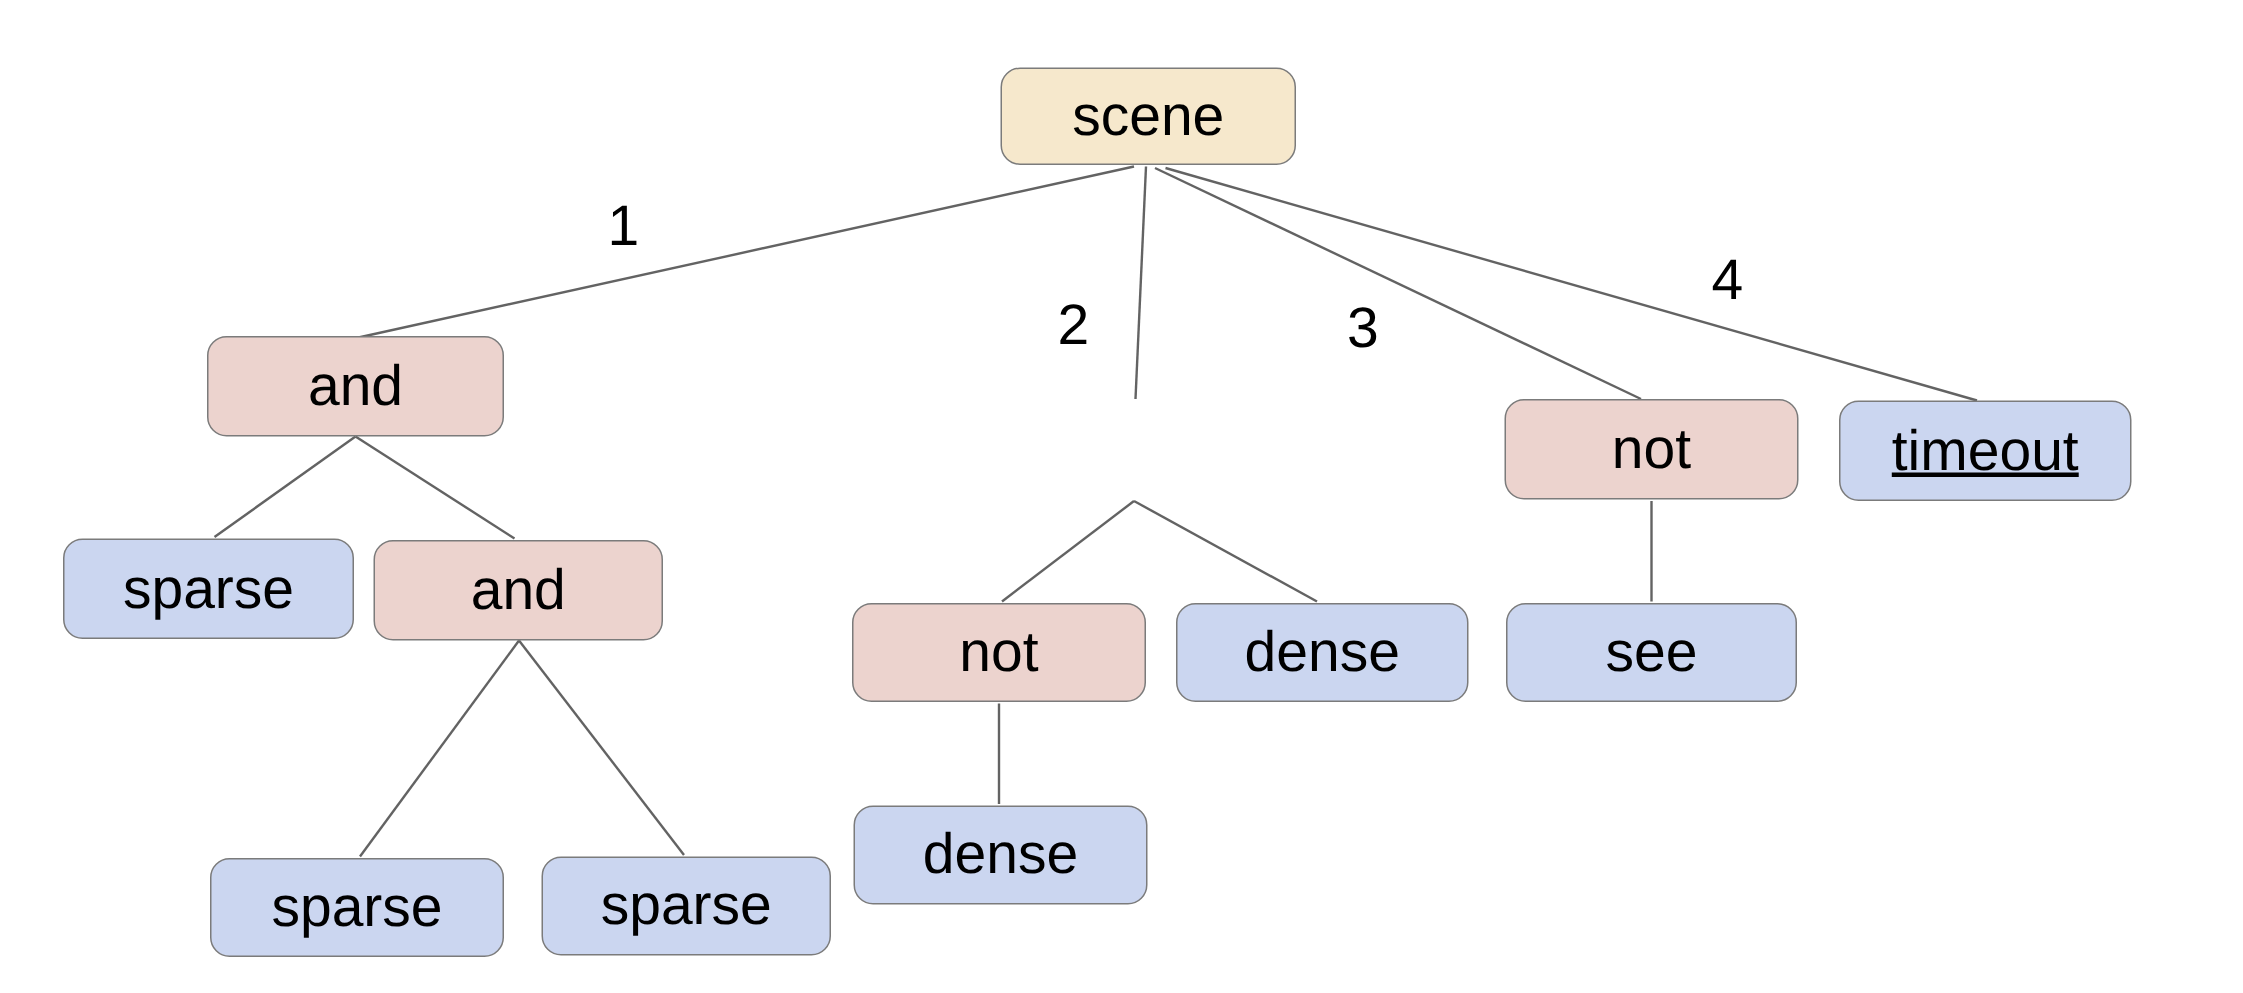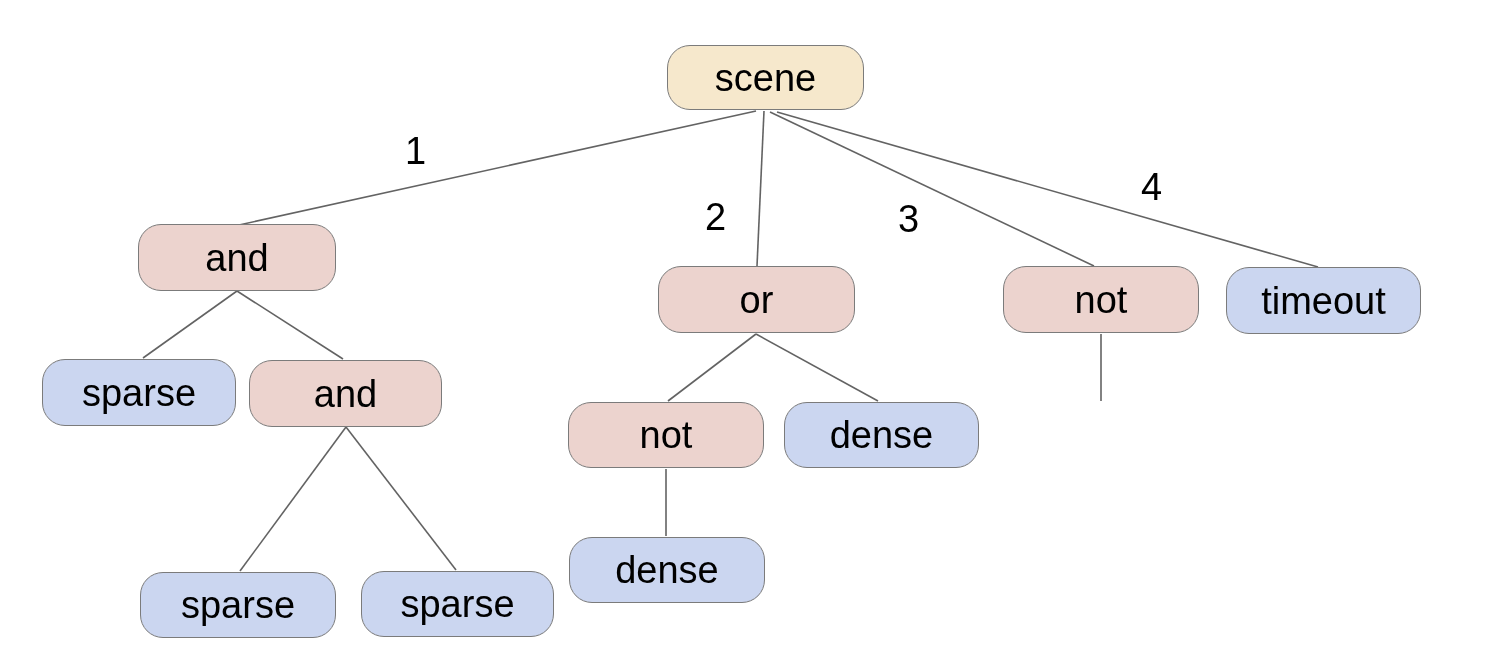--- a/index.html
+++ b/index.html
@@ -26,21 +26,21 @@
     stroke: var(--edge, #636363);
     stroke-width: 1.6;
   }
   .node {
     position: absolute;
     display: flex;
     align-items: center;
     justify-content: center;
     box-sizing: border-box;
     border: 1.8px solid var(--border, #7b7b7b);
-    border-radius: 23px;
+    border-radius: 13px;
     font-size: 38px;
     line-height: 1;
     color: var(--text, #000000);
     white-space: nowrap;
   }
   .node.root     { background: var(--root-fill, #f6e8cc); }
   .node.operator { background: var(--operator-fill, #ecd3ce); text-align: right; }
   .node.leaf     { background: var(--leaf-fill, #cbd6f0); }
   .edge-label {
     position: absolute;
@@ -66,34 +66,34 @@
     <line x1="756" y1="334" x2="668" y2="401"></line>
     <line x1="756" y1="334" x2="878" y2="401"></line>
     <line x1="666" y1="469" x2="666" y2="536"></line>
     <line x1="1101" y1="334" x2="1101" y2="401"></line>
   </svg>
 
   <div class="node root" style="left:667px;  top:45px;  width:197px; height:65px;">scene</div>
 
   <div class="node operator" style="left:138px;  top:224px; width:198px; height:67px;">and</div>
 
-  <div class="node operator" style="left:658px;  top:266px; width:197px; height:67px;">or</div>
 
   <div class="node operator" style="left:1003px; top:266px; width:196px; height:67px;">not</div>
 
-  <div class="node leaf" style="left:1226px; top:267px; width:195px; height:67px;">timeout</div>
+  <div class="node leaf" style="left:1226px; top:267px; width:195px; height:67px;text-decoration:underline;">timeout</div>
 
   <div class="node leaf" style="left:42px;   top:359px; width:194px; height:67px;">sparse</div>
 
   <div class="node operator" style="left:249px;  top:360px; width:193px; height:67px;">and</div>
 
   <div class="node operator" style="left:568px;  top:402px; width:196px; height:66px;">not</div>
 
   <div class="node leaf" style="left:784px;  top:402px; width:195px; height:66px;">dense</div>
 
+  <div class="node leaf" style="left:1004px; top:402px; width:194px; height:66px;">see</div>
 
   <div class="node leaf" style="left:140px;  top:572px; width:196px; height:66px;">sparse</div>
 
   <div class="node leaf" style="left:361px;  top:571px; width:193px; height:66px;">sparse</div>
 
   <div class="node leaf" style="left:569px;  top:537px; width:196px; height:66px;">dense</div>
 
   <div class="edge-label" style="left:405px;  top:132px;">1</div>
   <div class="edge-label" style="left:705px;  top:198px;">2</div>
   <div class="edge-label" style="left:898px;  top:200px;">3</div>

